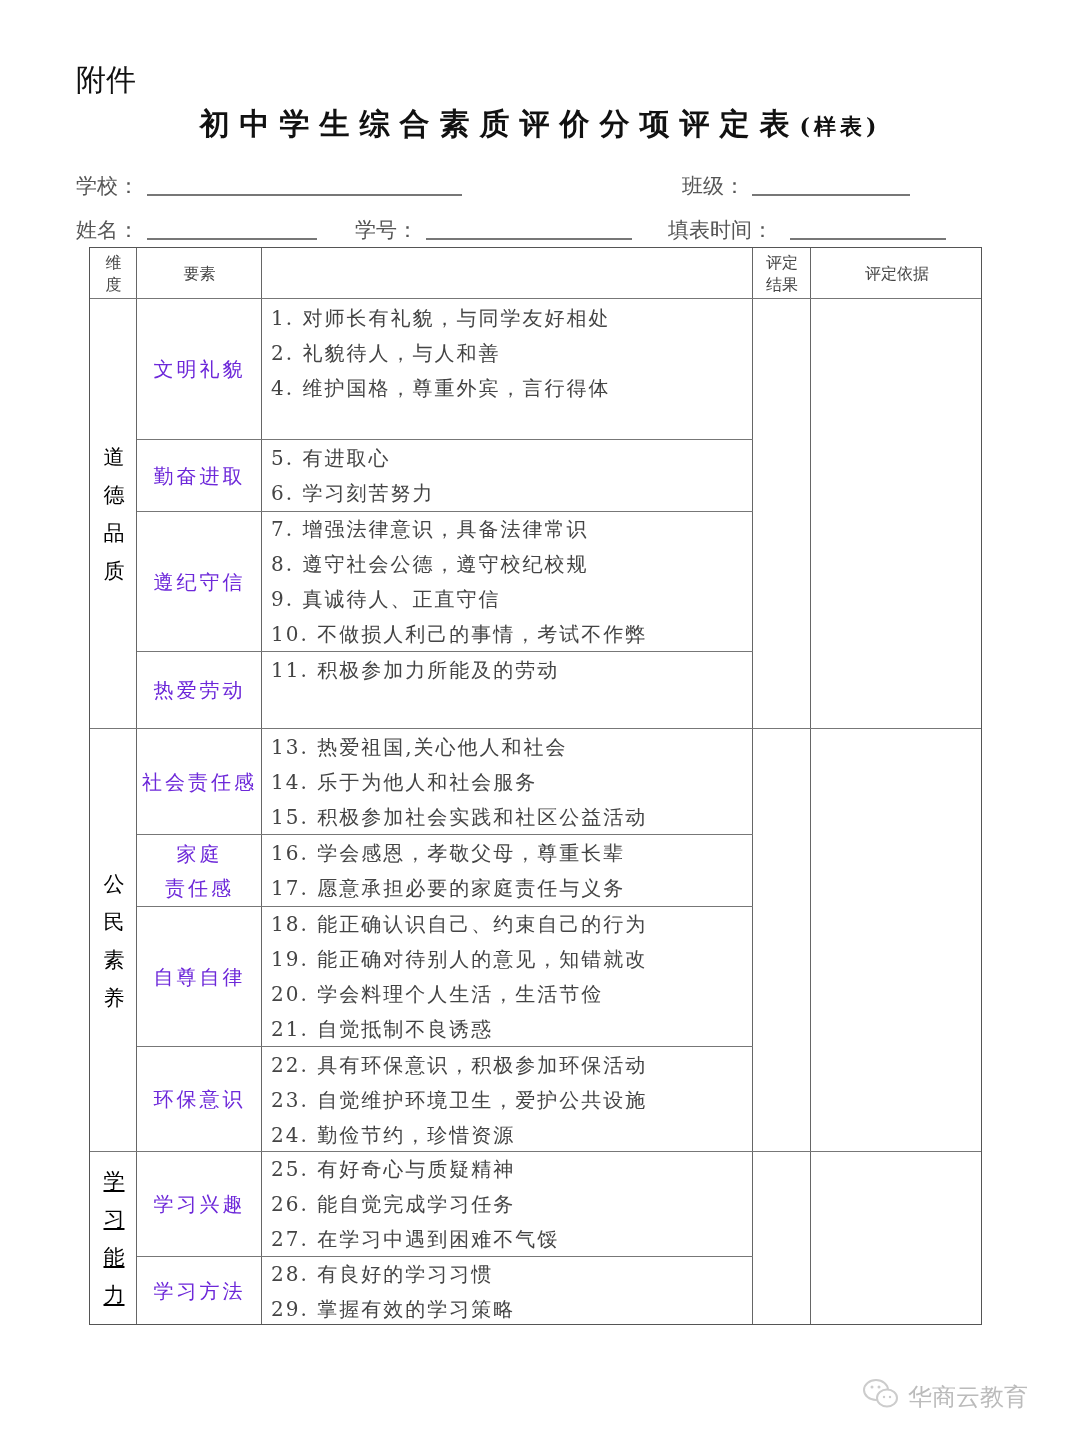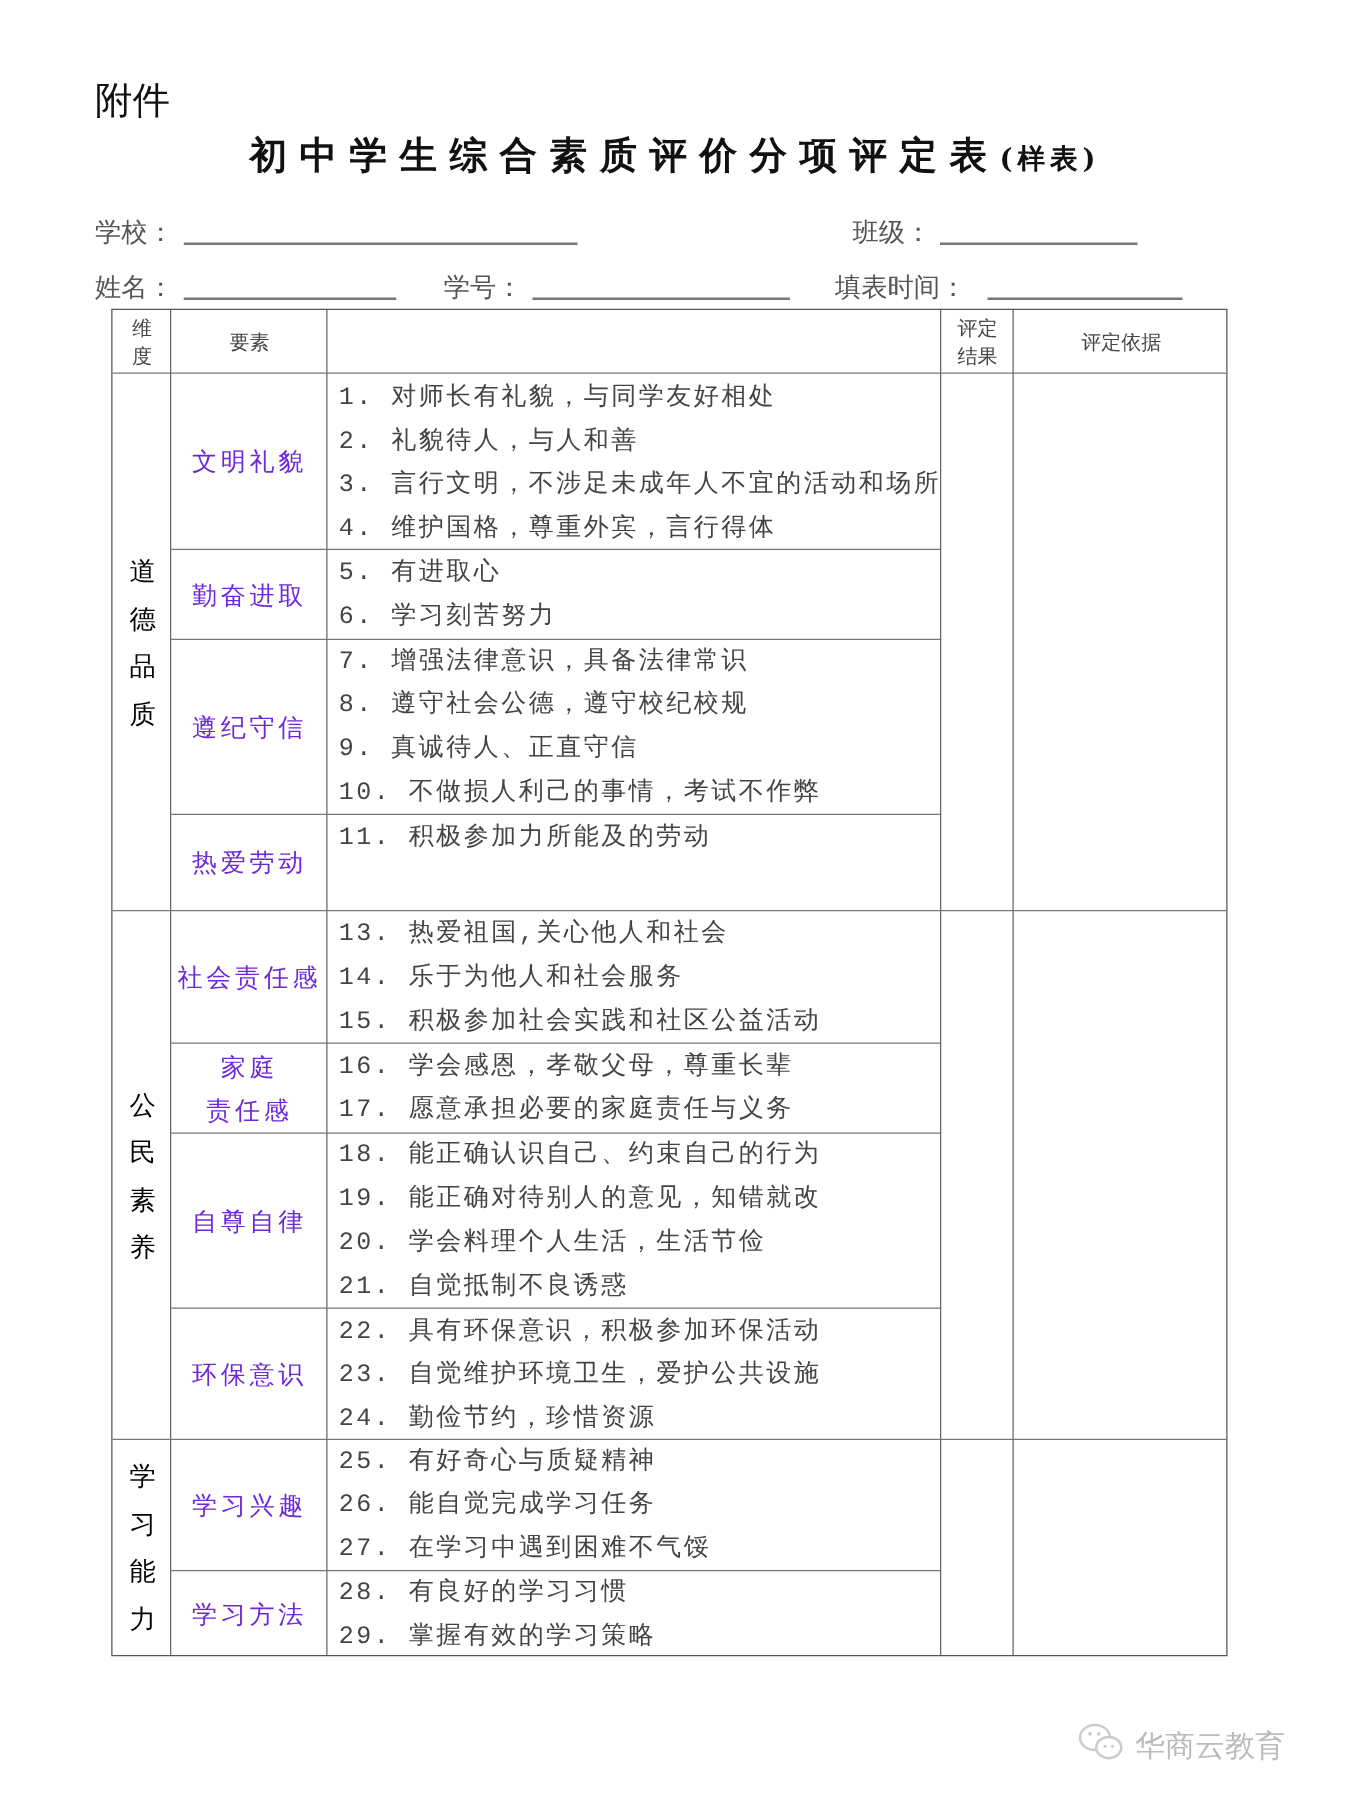--- a/index.html
+++ b/index.html
@@ -10,21 +10,21 @@
   .field{position:absolute;font-size:21px;color:#555;font-family:"DejaVu Sans","Liberation Sans",sans-serif;}
   .uline{position:absolute;border-bottom:2px solid #777;height:0;}
   .tbl{position:absolute;left:89px;top:247px;width:893px;height:1078px;border:1.5px solid #555;box-sizing:border-box;}
   .vl{position:absolute;top:0;bottom:0;border-left:1.5px solid #666;}
   .hl{position:absolute;border-top:1.5px solid #777;}
   .cell{position:absolute;display:flex;align-items:center;justify-content:center;text-align:center;box-sizing:border-box;}
   .hdr{font-size:16px;color:#444;font-family:"DejaVu Sans","Liberation Sans",sans-serif;line-height:22px;}
   .dim{font-size:21px;color:#000000;line-height:38px;width:20px;}
   .elem{font-size:20px;color:#6d28d9;line-height:34px;letter-spacing:3px;}
   .items{position:absolute;left:8px;font-size:20px;color:#444;letter-spacing:2px;}
-  .item{height:35px;line-height:35px;white-space:nowrap;font-family:Liberation Mono, monospace;}
+  .item{height:35px;line-height:35px;white-space:nowrap;}
   .wm{position:absolute;left:862px;top:1378px;display:flex;align-items:center;gap:8px;color:#bbb;font-family:"DejaVu Sans","Liberation Sans",sans-serif;font-size:24px;}
 </style>
 </head>
 <body>
 
 <div class="attach">附件</div>
 <div class="title"><span>初中学生综合素质评价分项评定表</span><span class="sub">(样表)</span></div>
 
 <div class="field" style="left:76px;top:172px;">学校：</div>
 <div class="uline" style="left:147px;top:194px;width:315px;"></div>
@@ -65,21 +65,20 @@
   <div class="hl" style="left:47px;width:616px;top:658px;"></div>
   <div class="hl" style="left:47px;width:616px;top:798px;"></div>
   <div class="hl" style="left:47px;width:616px;top:1008px;"></div>
 
   <div class="cell dim" style="left:14px;top:51px;width:20px;height:430px;">道德品质</div>
 
   <div class="cell elem" style="left:47px;top:51px;width:125px;height:140px;">文明礼貌</div>
   <div class="items" style="left:181px;top:53px;">
     <div class="item">1. 对师长有礼貌，与同学友好相处</div>
     <div class="item">2. 礼貌待人，与人和善</div>
-    <div class="item">3. 言行文明，不涉足未成年人不宜的活动和场所</div>
     <div class="item">4. 维护国格，尊重外宾，言行得体</div>
   </div>
 
   <div class="cell elem" style="left:47px;top:192px;width:125px;height:71px;">勤奋进取</div>
   <div class="items" style="left:181px;top:193px;">
     <div class="item">5. 有进取心</div>
     <div class="item">6. 学习刻苦努力</div>
   </div>
 
   <div class="cell elem" style="left:47px;top:264px;width:125px;height:139px;">遵纪守信</div>
@@ -124,21 +123,21 @@
     <div class="item">21. 自觉抵制不良诱惑</div>
   </div>
 
   <div class="cell elem" style="left:47px;top:799px;width:125px;height:104px;">环保意识</div>
   <div class="items" style="left:181px;top:800px;">
     <div class="item">22. 具有环保意识，积极参加环保活动</div>
     <div class="item">23. 自觉维护环境卫生，爱护公共设施</div>
     <div class="item">24. 勤俭节约，珍惜资源</div>
   </div>
 
-  <div class="cell dim" style="left:14px;top:904px;width:20px;height:172px;">学习能力</div>
+  <div class="cell dim" style="left:14px;top:904px;width:20px;height:172px;text-decoration:underline;">学习能力</div>
 
   <div class="cell elem" style="left:47px;top:904px;width:125px;height:104px;">学习兴趣</div>
   <div class="items" style="left:181px;top:904px;">
     <div class="item">25. 有好奇心与质疑精神</div>
     <div class="item">26. 能自觉完成学习任务</div>
     <div class="item">27. 在学习中遇到困难不气馁</div>
   </div>
 
   <div class="cell elem" style="left:47px;top:1009px;width:125px;height:67px;">学习方法</div>
   <div class="items" style="left:181px;top:1009px;">

